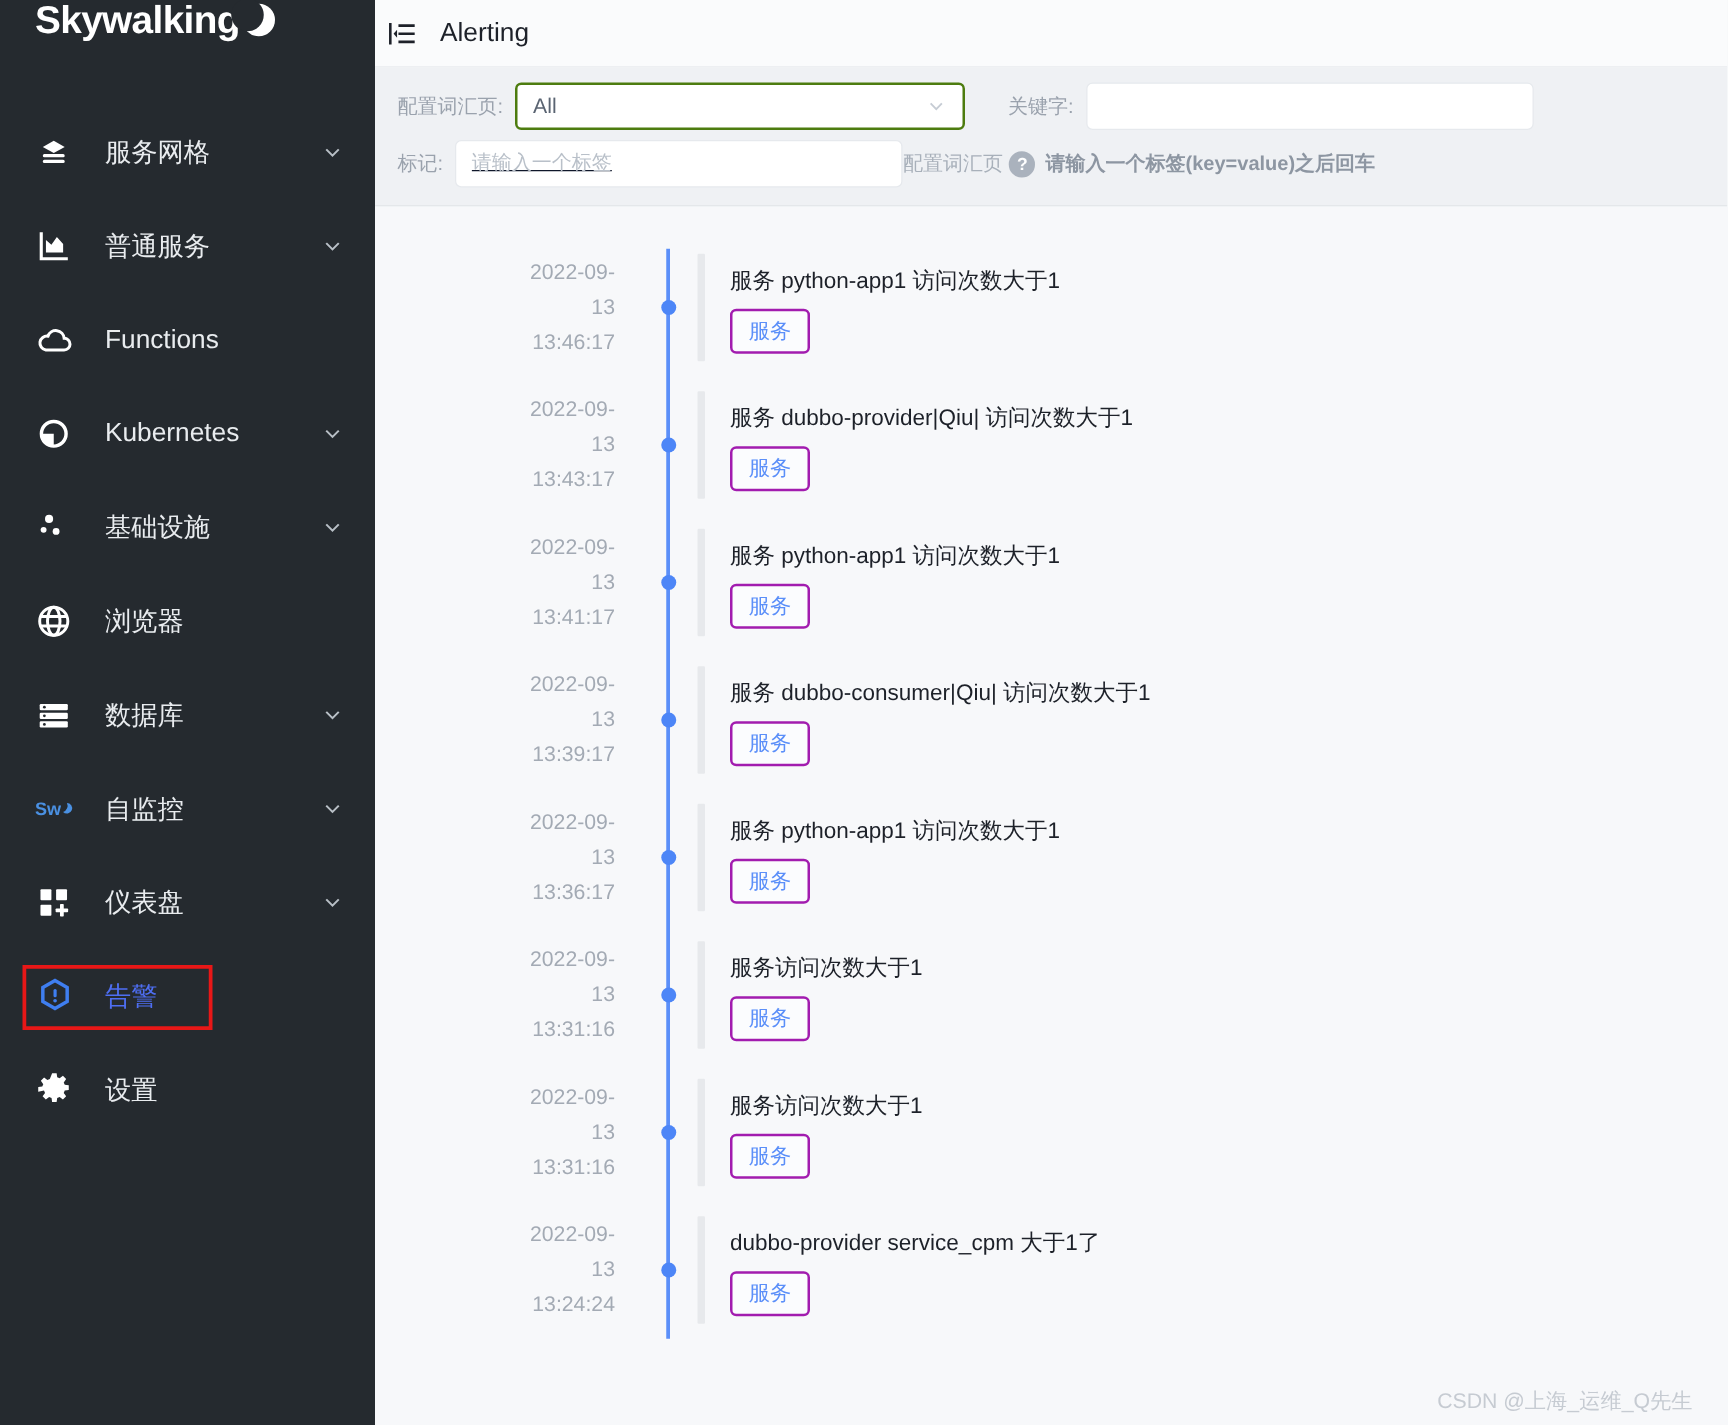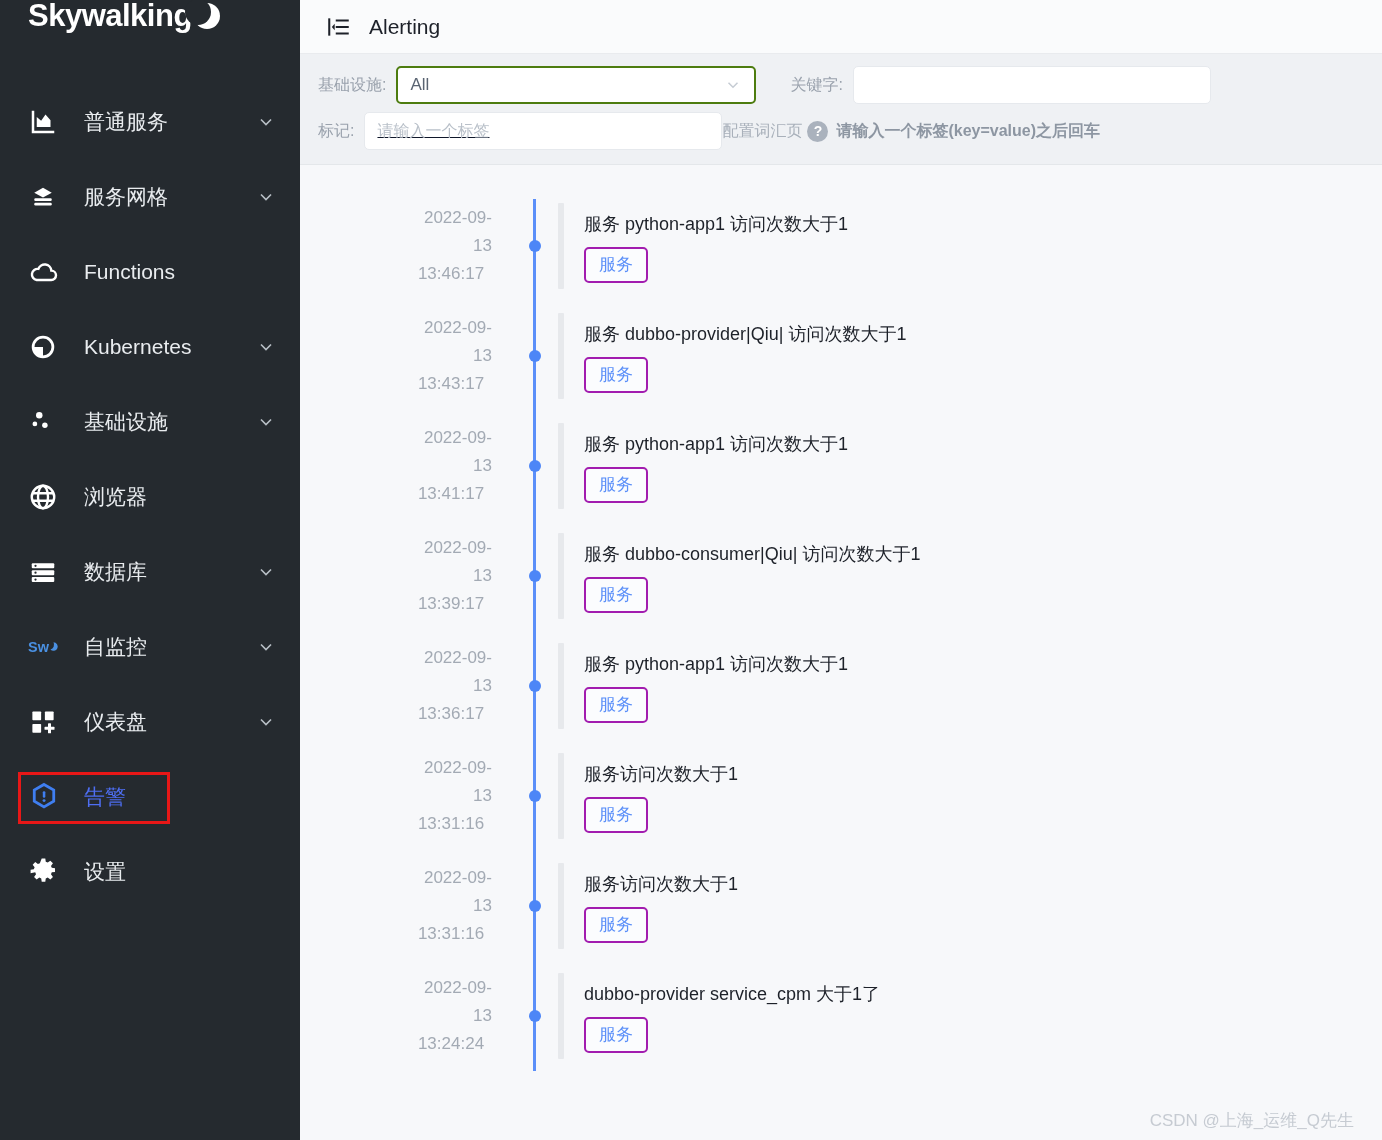--- a/index.html
+++ b/index.html
@@ -112,21 +112,21 @@
     flex-direction: column;
     overflow: hidden;
     position: relative;
   }
   .topbar {
     height: 54px;
     background: #fafbfc;
     border-bottom: 1px solid #e9ebee;
     display: flex;
     align-items: center;
-    padding-left: 25px;
+    padding-left: 8px;
   }
   .collapse-icon {
     width: 28px; height: 28px;
     color: #1d2129;
     display: flex; align-items: center; justify-content: center;
     cursor: pointer;
   }
   .topbar-title {
     font-size: 21px;
     color: #1d2129;
@@ -252,21 +252,20 @@
     width: 123px;
     min-width: 123px;
     text-align: right;
     padding-right: 41px;
     color: #a3aab4;
     font-size: 17px;
     line-height: 28px;
     display: flex;
     flex-direction: column;
     justify-content: center;
-    align-items: center;
   }
   .tl-dot-col {
     width: 3px;
     position: relative;
   }
   .tl-dot {
     position: absolute;
     left: -4.5px;
     top: 50%;
     margin-top: -6px;
@@ -327,41 +326,41 @@
 
     <div class="logo-wrap">
       <div class="logo-text"><span>Skywalking</span><span class="logo-moon"></span></div>
     </div>
 
     <nav class="nav">
 
       <div class="nav-item">
         <span class="nav-icon">
           <svg width="30" height="30" viewBox="0 0 24 24" fill="currentColor">
-              <path d="M3 3h2v16h16v2H3V3z"></path>
-              <path d="M7 16V8l3.5 3L14 6l4 4.5V16H7z"></path>
-            </svg>
-        </span>
-        <span class="nav-label">普通服务</span>
+              <path d="M5 8.5l7-4 7 4-7 3.8-7-3.8z"></path>
+              <rect x="5" y="13" width="14" height="2.1" rx="1"></rect>
+              <rect x="5" y="16.6" width="14" height="2.1" rx="1"></rect>
+            </svg>
+        </span>
+        <span class="nav-label">服务网格</span>
         <span class="nav-chevron">
           <svg width="20" height="20" viewBox="0 0 24 24" fill="none" stroke="currentColor" stroke-width="2">
               <path d="M6 9l6 6 6-6"></path>
             </svg>
         </span>
       </div>
 
       <div class="nav-item">
         <span class="nav-icon">
           <svg width="30" height="30" viewBox="0 0 24 24" fill="currentColor">
-              <path d="M5 8.5l7-4 7 4-7 3.8-7-3.8z"></path>
-              <rect x="5" y="13" width="14" height="2.1" rx="1"></rect>
-              <rect x="5" y="16.6" width="14" height="2.1" rx="1"></rect>
-            </svg>
-        </span>
-        <span class="nav-label">服务网格</span>
+              <path d="M3 3h2v16h16v2H3V3z"></path>
+              <path d="M7 16V8l3.5 3L14 6l4 4.5V16H7z"></path>
+            </svg>
+        </span>
+        <span class="nav-label">普通服务</span>
         <span class="nav-chevron">
           <svg width="20" height="20" viewBox="0 0 24 24" fill="none" stroke="currentColor" stroke-width="2">
               <path d="M6 9l6 6 6-6"></path>
             </svg>
         </span>
       </div>
 
       <div class="nav-item">
         <span class="nav-icon">
           <svg width="32" height="32" viewBox="0 0 24 24" fill="none" stroke="currentColor" stroke-width="1.8">
@@ -499,21 +498,21 @@
           <path d="M3 4v16"></path>
             <path d="M9 6h12M9 12h12M9 18h12"></path>
             <path d="M8 9l-2.6 3L8 15" fill="currentColor" stroke="none"></path>
         </svg>
       </span>
       <span class="topbar-title">Alerting</span>
     </div>
 
     <div class="filterbar">
       <div class="filter-row">
-        <span class="filter-label">基础设施:</span>
+        <span class="filter-label">配置词汇页:</span>
         <div class="select-box">
           <span class="select-value">All</span>
           <span class="select-chevron">
             <svg width="18" height="18" viewBox="0 0 24 24" fill="none" stroke="currentColor" stroke-width="2">
                 <path d="M6 9l6 6 6-6"></path>
               </svg>
           </span>
         </div>
         <span class="spacer-md"></span>
         <span class="filter-label">关键字:</span>

